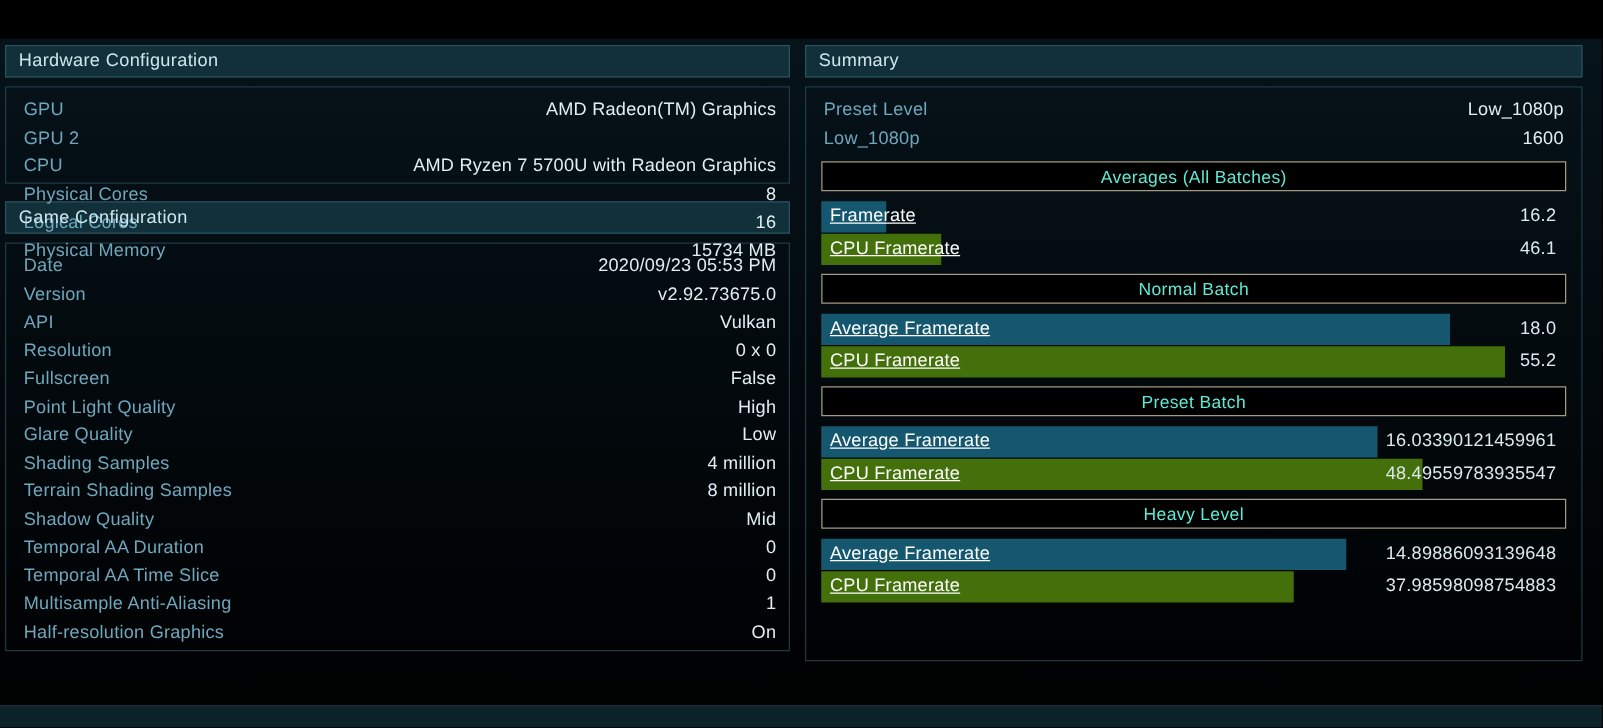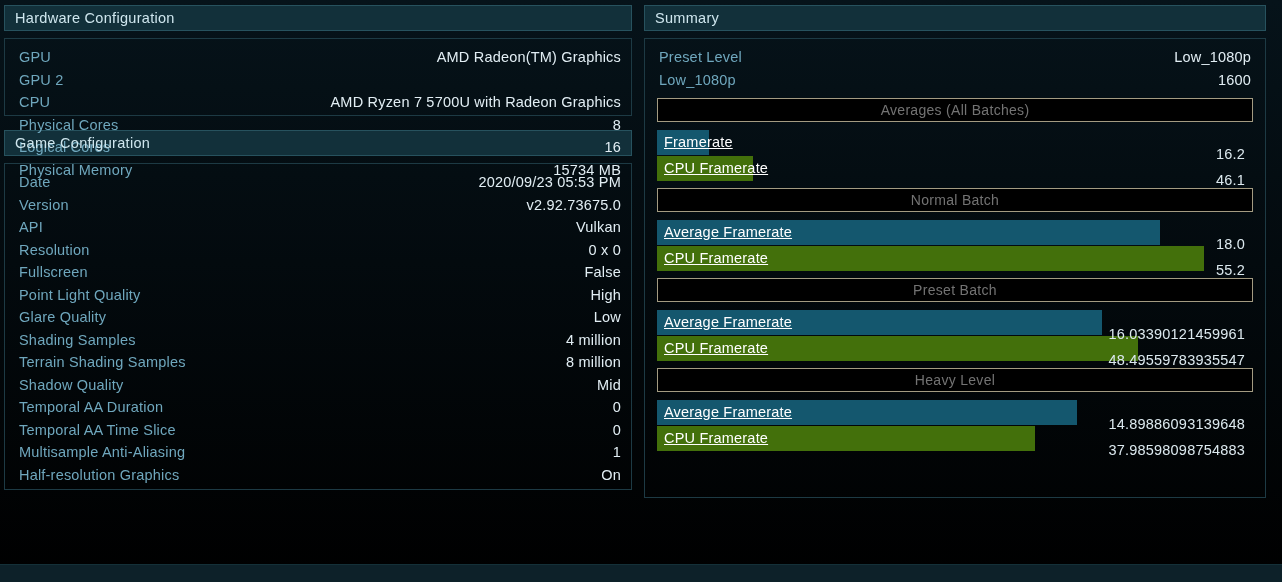--- a/index.html
+++ b/index.html
@@ -13,20 +13,21 @@
     font-family: "Liberation Sans", sans-serif;
     overflow: hidden;
     position: relative;
   }
   .screen {
     position: absolute;
     inset: 0;
     background:
       linear-gradient(180deg, #06131a 0%, #030a0e 45%, #01050700 100%),
       #000000;
+    margin-top: 31px;
   }
   .footer-strip {
     position: absolute;
     left: 0;
     right: 0;
     bottom: 0;
     height: 17px;
     background: #0d2129;
     border-top: 1px solid #143038;
   }
@@ -81,21 +82,21 @@
   }
   .kv .k { color: #6fa7bd; white-space: nowrap; }
   .kv .v { color: #e2eef4; white-space: nowrap; }
 
   
   .batch-header {
     box-sizing: border-box;
     height: 24px;
     line-height: 22px;
     border: 1px solid #a39b82;
-    color: #737373;
+    color: #5eead4;
     background: #000000;
     text-align: center;
     font-size: 14px;
     letter-spacing: 0.3px;
     margin: 7px 4px 8px 4px;
   }
   .bar-fill {
     position: absolute;
     left: 0;
     top: 0;
@@ -113,21 +114,21 @@
     color: #ffffff;
     font-size: 14.5px;
     letter-spacing: 0.2px;
     white-space: nowrap;
     z-index: 2;
     text-decoration: underline;
   }
   .bar-value {
     position: absolute;
     right: 8px;
-    top: 12px;
+    top: 0;
     height: 25px;
     line-height: 24px;
     color: #dce9ef;
     font-size: 14.5px;
     letter-spacing: 0.2px;
     white-space: nowrap;
     z-index: 1;
   }
   .bar-wrap {
     position: relative;

